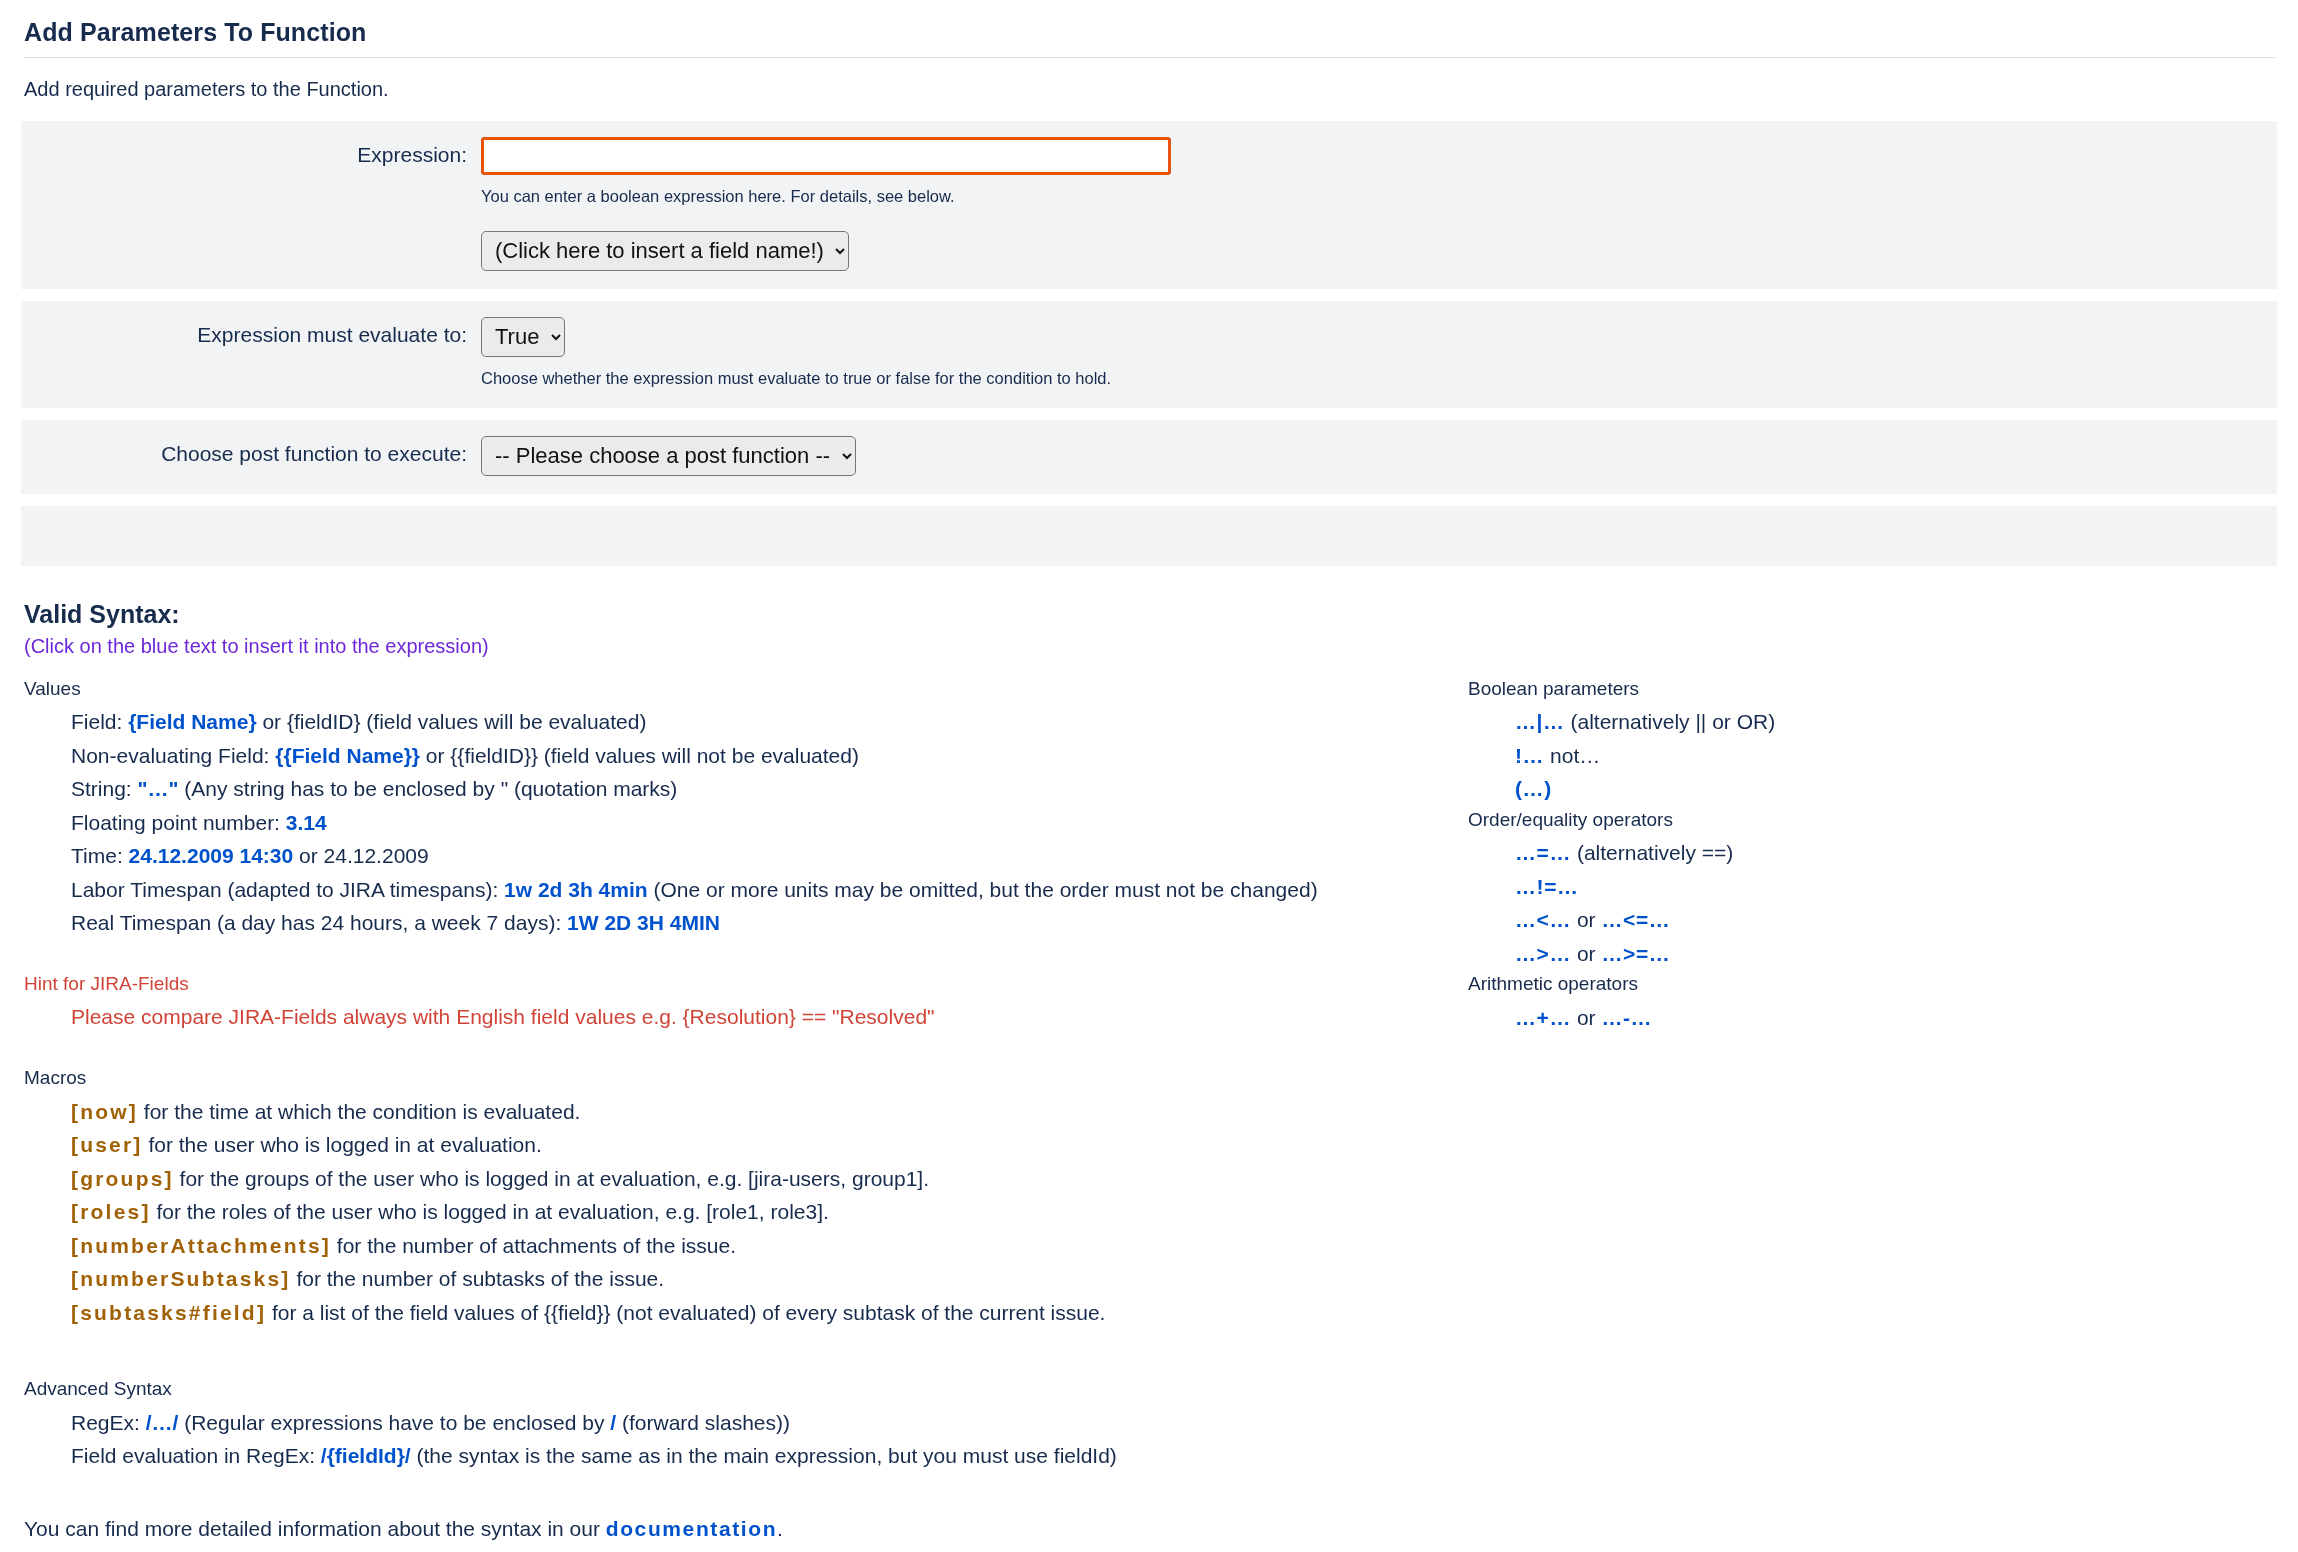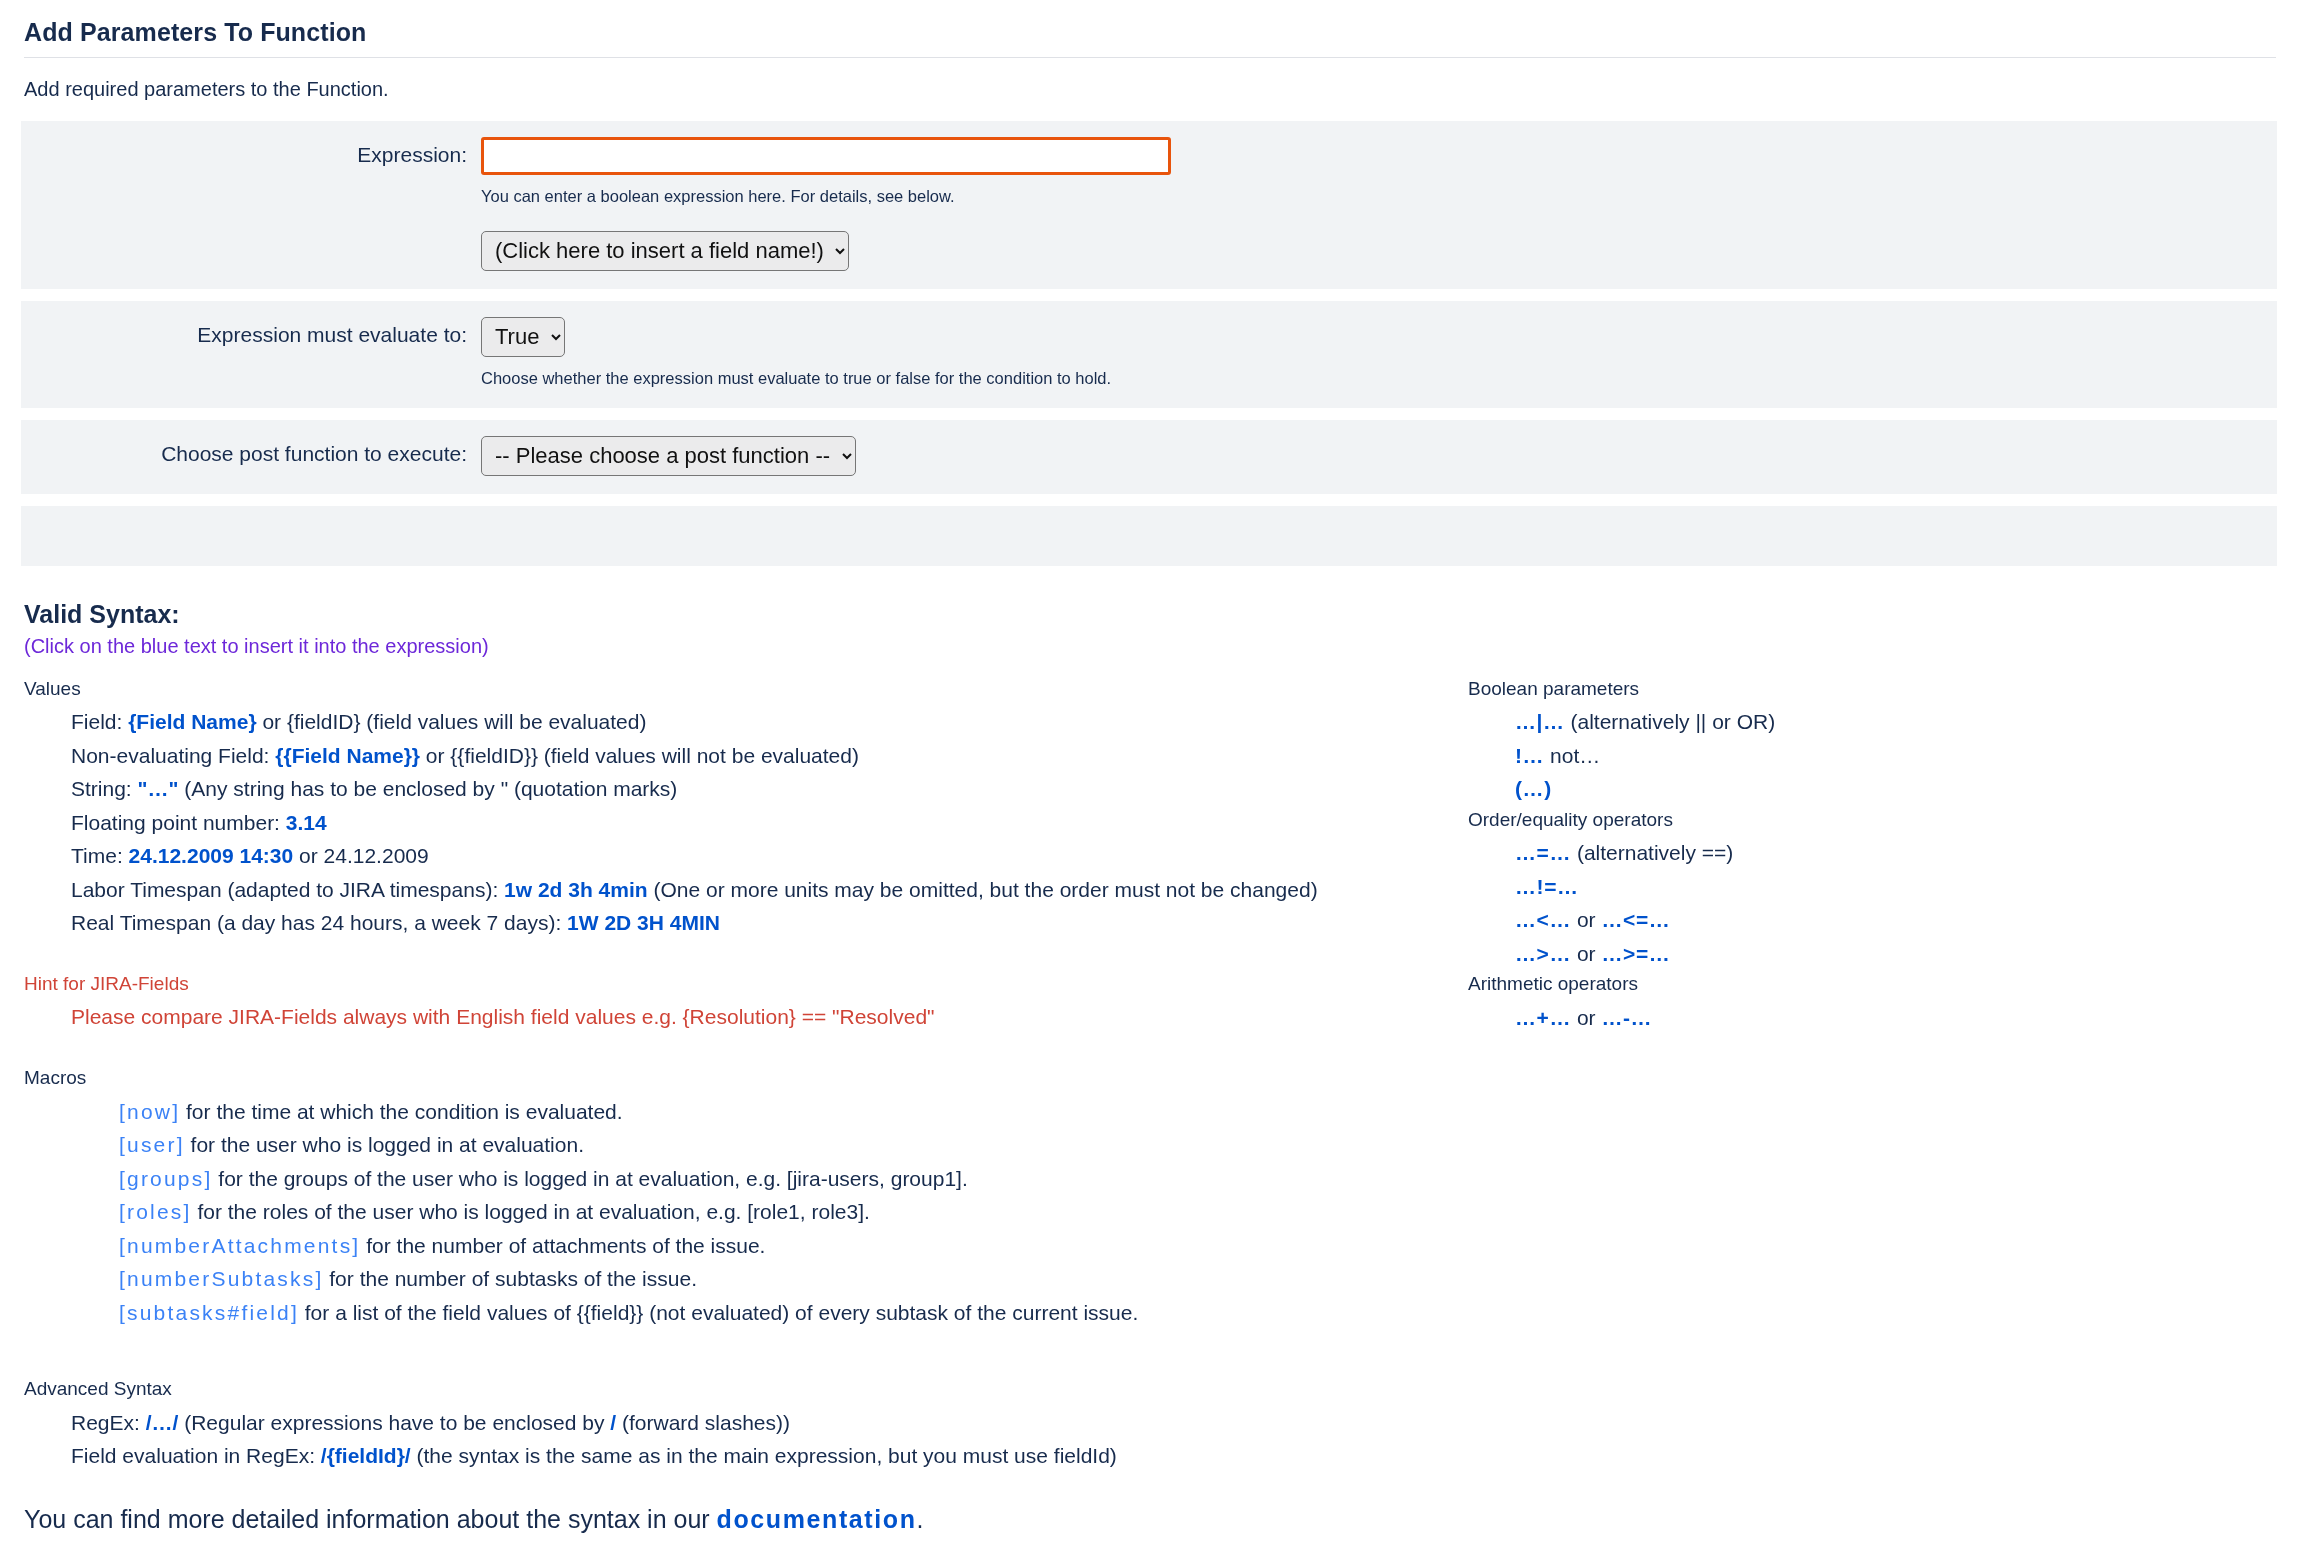--- a/index.html
+++ b/index.html
@@ -154,34 +154,33 @@
     font-weight: bold;
     cursor: pointer;
   }
   .op {
     color: #0052cc;
     font-weight: bold;
     letter-spacing: 0.6px;
     cursor: pointer;
   }
   .macro {
-    color: #3b82f6;
-    font-weight: normal;
+    color: #a16207;
+    font-weight: bold;
     letter-spacing: 2.2px;
     cursor: pointer;
-    margin-left: 48px;
   }
   .spacer-md { height: 30px; }
   .spacer-lg { height: 46px; }
 
   .doc-line {
-    font-size: 25px;
+    font-size: 21px;
     color: #172b4d;
     padding: 0 24px;
-    margin-top: 32px;
+    margin-top: 44px;
   }
   .doclink {
     color: #0052cc;
     font-weight: bold;
     letter-spacing: 1.6px;
     text-decoration: none;
     cursor: pointer;
   }
 
   

